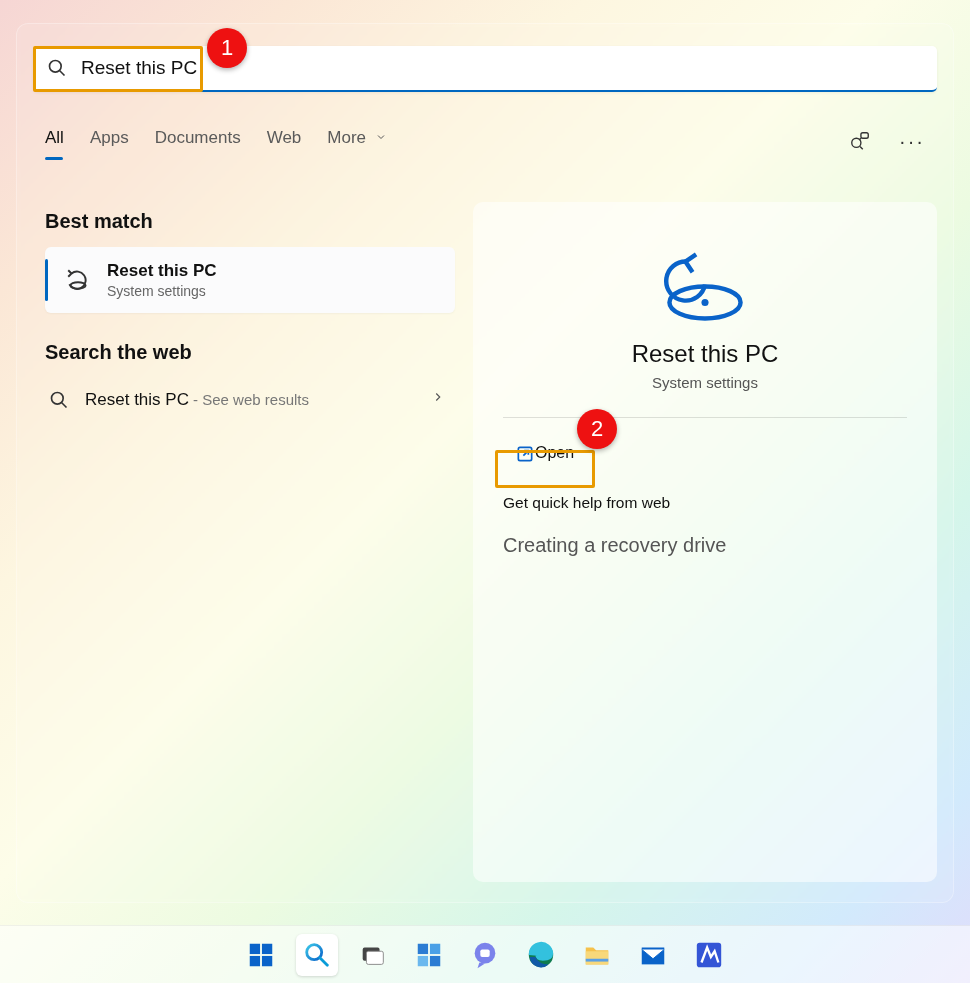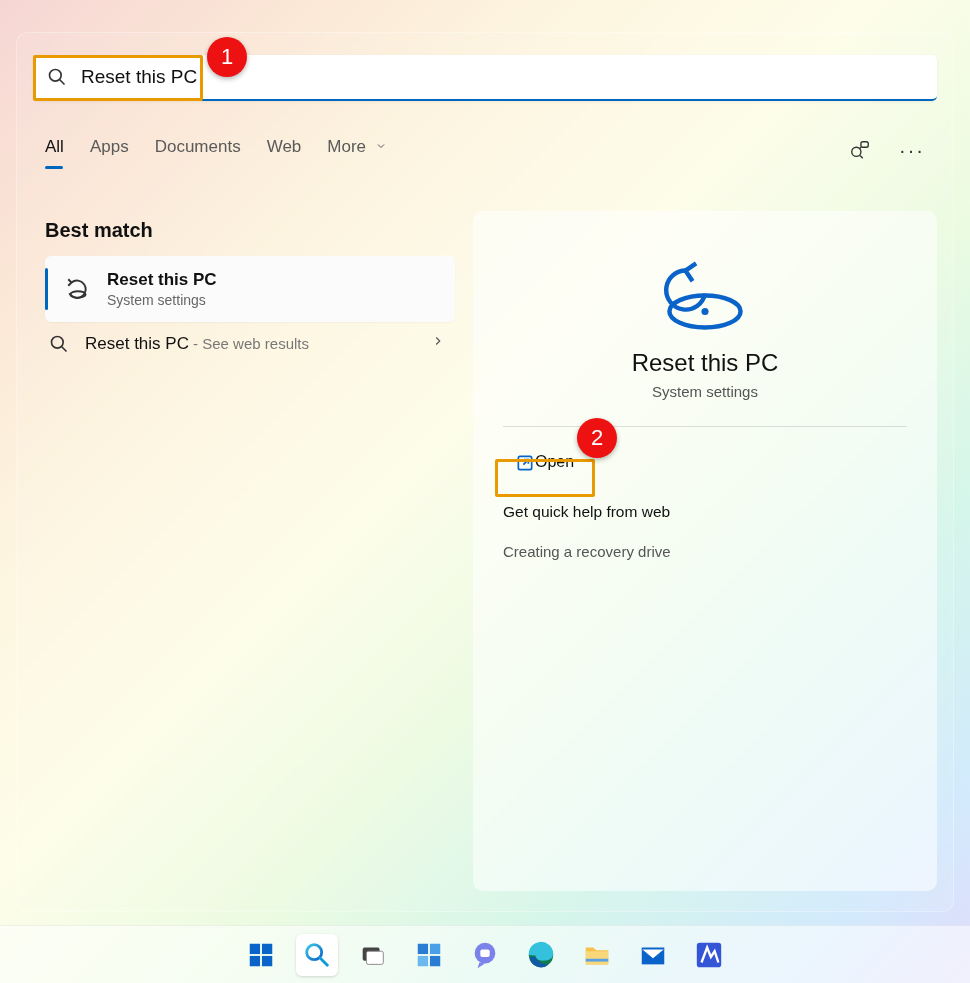--- a/index.html
+++ b/index.html
@@ -7,21 +7,21 @@
     width: 970px;
     height: 983px;
     background: linear-gradient(135deg,
       #f6d6d4 0%, #fbe7d6 15%, #fdf6e0 30%, #fdfde9 45%,
       #ecfbe1 60%, #d5f6ea 75%, #d2eafc 90%, #e0dcfb 100%);
     position: relative;
     overflow: hidden;
   }
   .panel {
     position: absolute;
-    left: 16px; top: 32px; right: 16px;
+    left: 16px; top: 23px; right: 16px;
     height: 880px;
     background: rgba(255,255,255,0.08);
     border-radius: 12px;
     border: 1px solid rgba(255,255,255,0.3);
     backdrop-filter: blur(2px);
   }
   
   .searchbar {
     position: absolute;
     left: 16px; right: 16px; top: 22px;
@@ -102,21 +102,21 @@
   .action {
     align-self:flex-start; display:flex; 
     padding:8px 12px; font-size:16px; color:#111; cursor:pointer;
   }
   .action .aicon { width:20px; height:20px; stroke:#0a63c9; stroke-width:2; fill:none; }
   .open-hl {
     position:absolute; border:3px solid #e89a00; left:478px; top:426px;
     width:100px; height:38px; pointer-events:none; border-radius:2px;
   }
   .helphead { align-self:flex-start; font-size:15.5px; color:#111; margin-top:22px; margin-bottom:12px;text-align:center; }
-  .helplink { align-self:flex-start; font-size:15px; color:#555; margin:10px 0; cursor:pointer; }
+  .helplink { align-self:flex-start; font-size:20px; color:#555; margin:10px 0; cursor:pointer; }
 
   
   .taskbar {
     position:absolute; left:0; right:0; bottom:0; height:58px;
     display:flex; align-items:center; justify-content:center; gap:14px;
     background:rgba(255,255,255,0.55); border-top:1px solid rgba(0,0,0,0.05);
   }
   .tbitem {
     width:42px; height:42px; border-radius:6px; display:flex;
     align-items:center; justify-content:center; cursor:pointer; flex:none;
@@ -168,20 +168,21 @@
         <path d="M4 16 a8 8 0 1 0 2 -10"></path>
           <polyline points="3 3 6 6 3 9"></polyline>
         <ellipse cx="12" cy="17" rx="7" ry="3"></ellipse>
       </svg>
       <div>
         <div class="bm-title">Reset this PC</div>
         <div class="bm-sub">System settings</div>
       </div>
     </div>
 
+    <div class="section-h" style="margin-top:28px">Search the web</div>
     <div class="webrow">
       <svg class="sicon2" viewBox="0 0 24 24">
         <circle cx="10" cy="10" r="7"></circle>
           <line x1="21" y1="21" x2="15" y2="15"></line>
       </svg>
       <span>
         <span>Reset this PC</span><span class="suffix"> - See web results</span>
       </span>
       <svg class="chevr" width="14" height="14" viewBox="0 0 24 24" stroke="#555" stroke-width="2" fill="none">
           <polyline points="9 6 15 12 9 18"></polyline>

